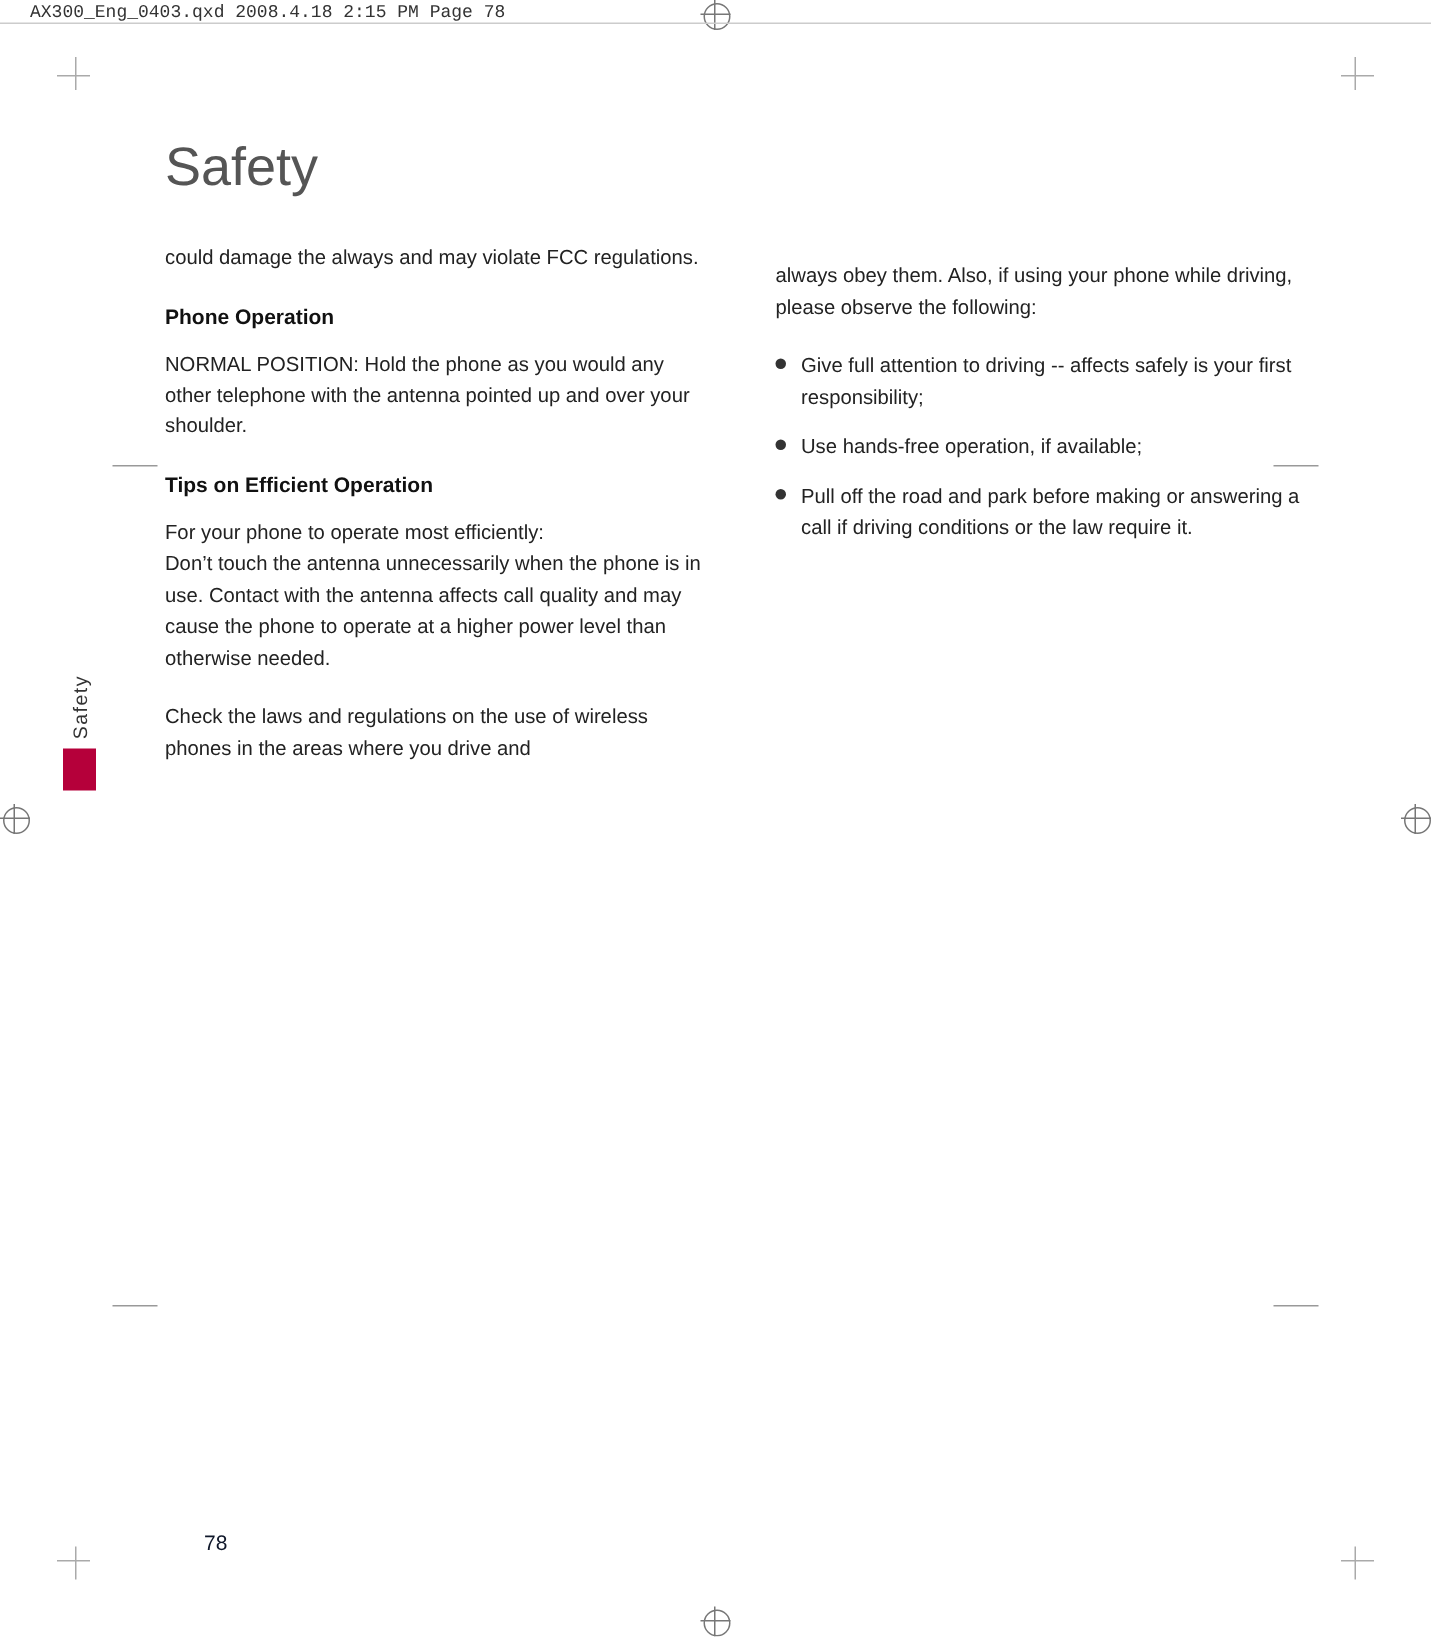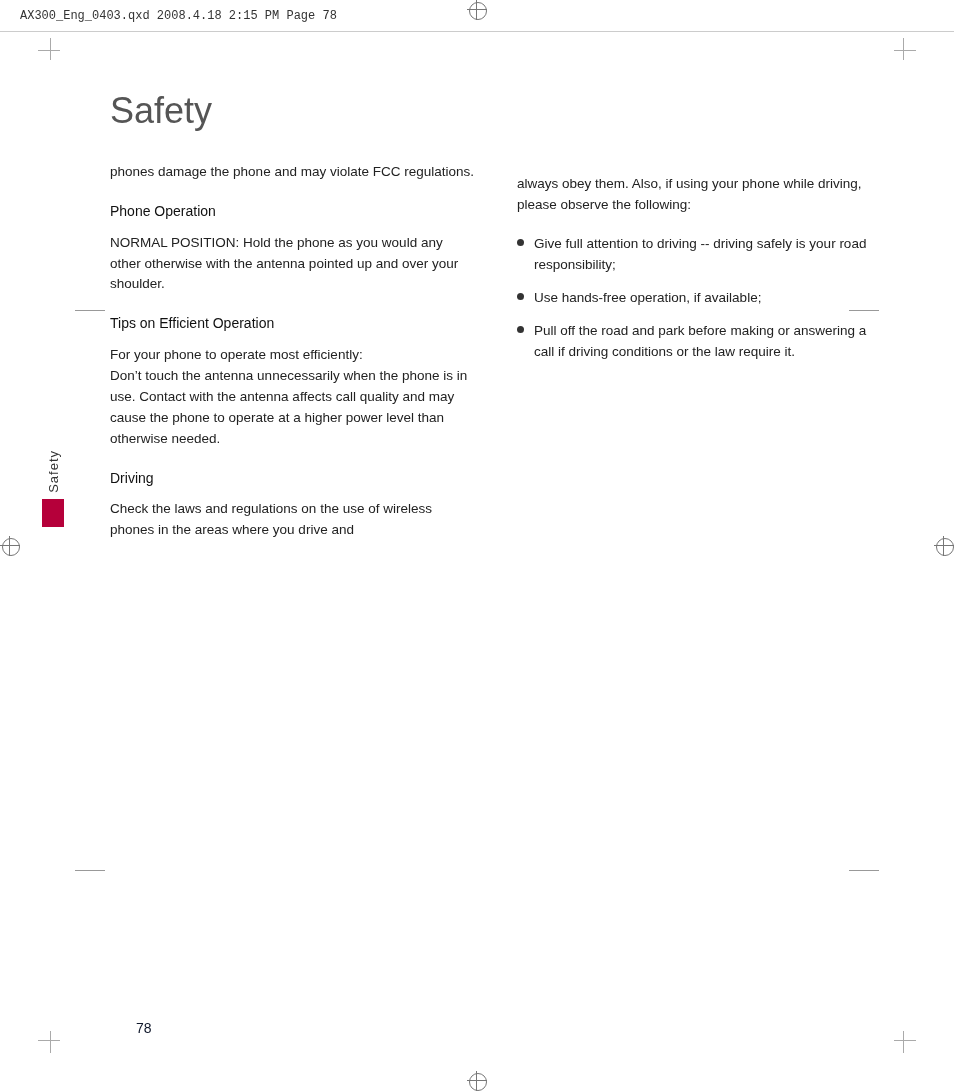--- a/index.html
+++ b/index.html
@@ -18,21 +18,21 @@
       overflow: hidden;
       position: relative;
     }
 
     
     .header-bar {
       position: absolute;
       top: 0;
       left: 0;
       right: 0;
-      height: 32px;
+      height: 16px;
       border-bottom: 1px solid #ccc;
       display: flex;
       align-items: center;
       padding: 0 20px;
       font-size: 12px;
       font-family: 'Courier New', monospace;
       color: #333;
     }
 
     
@@ -105,21 +105,21 @@
     }
 
     .text-block {
       margin-bottom: 18px;
       font-size: 13.5px;
       line-height: 1.55;
       color: #222;
     }
 
     .section-heading {
-      font-weight: normal;
+      font-weight: bold;
       font-size: 14px;
       margin-bottom: 10px;
       margin-top: 4px;
       color: #111;
     }
 
     .justified {
       text-align: justify;
     }
 
@@ -274,48 +274,47 @@
 <div class="page-number">78</div>
 
 <div class="main-content">
 
   <h1 class="page-title">Safety</h1>
 
   <div class="two-column">
 
     <div class="col-left">
 
-      <p class="text-block">phones damage the phone and may violate FCC regulations.</p>
+      <p class="text-block">could damage the always and may violate FCC regulations.</p>
 
       <div class="text-block">
         <div class="section-heading">Phone Operation</div>
-        <p>NORMAL POSITION: Hold the phone as you would any other otherwise with the antenna pointed up and over your shoulder.</p>
+        <p>NORMAL POSITION: Hold the phone as you would any other telephone with the antenna pointed up and over your shoulder.</p>
       </div>
 
       <div class="text-block">
         <div class="section-heading">Tips on Efficient Operation</div>
         <p class="justified" style="">For your phone to operate most efficiently:</p>
         <p>Don’t touch the antenna unnecessarily when the phone is in use. Contact with the antenna affects call quality and may cause the phone to operate at a higher power level than otherwise needed.</p>
       </div>
 
       <div class="text-block">
-        <div class="section-heading">Driving</div>
         <p>Check the laws and regulations on the use of wireless phones in the areas where you drive and</p>
       </div>
 
     </div>
 
     <div class="col-right">
 
       <p class="text-block">always obey them. Also, if using your phone while driving, please observe the following:</p>
 
       <ul class="bullet-list">
         <li>
           <div class="bullet-dot"></div>
-          <span>Give full attention to driving -- driving safely is your road responsibility;</span>
+          <span>Give full attention to driving -- affects safely is your first responsibility;</span>
         </li>
         <li>
           <div class="bullet-dot"></div>
           <span>Use hands-free operation, if available;</span>
         </li>
         <li>
           <div class="bullet-dot"></div>
           <span>Pull off the road and park before making or answering a call if driving conditions or the law require it.</span>
         </li>
       </ul>

